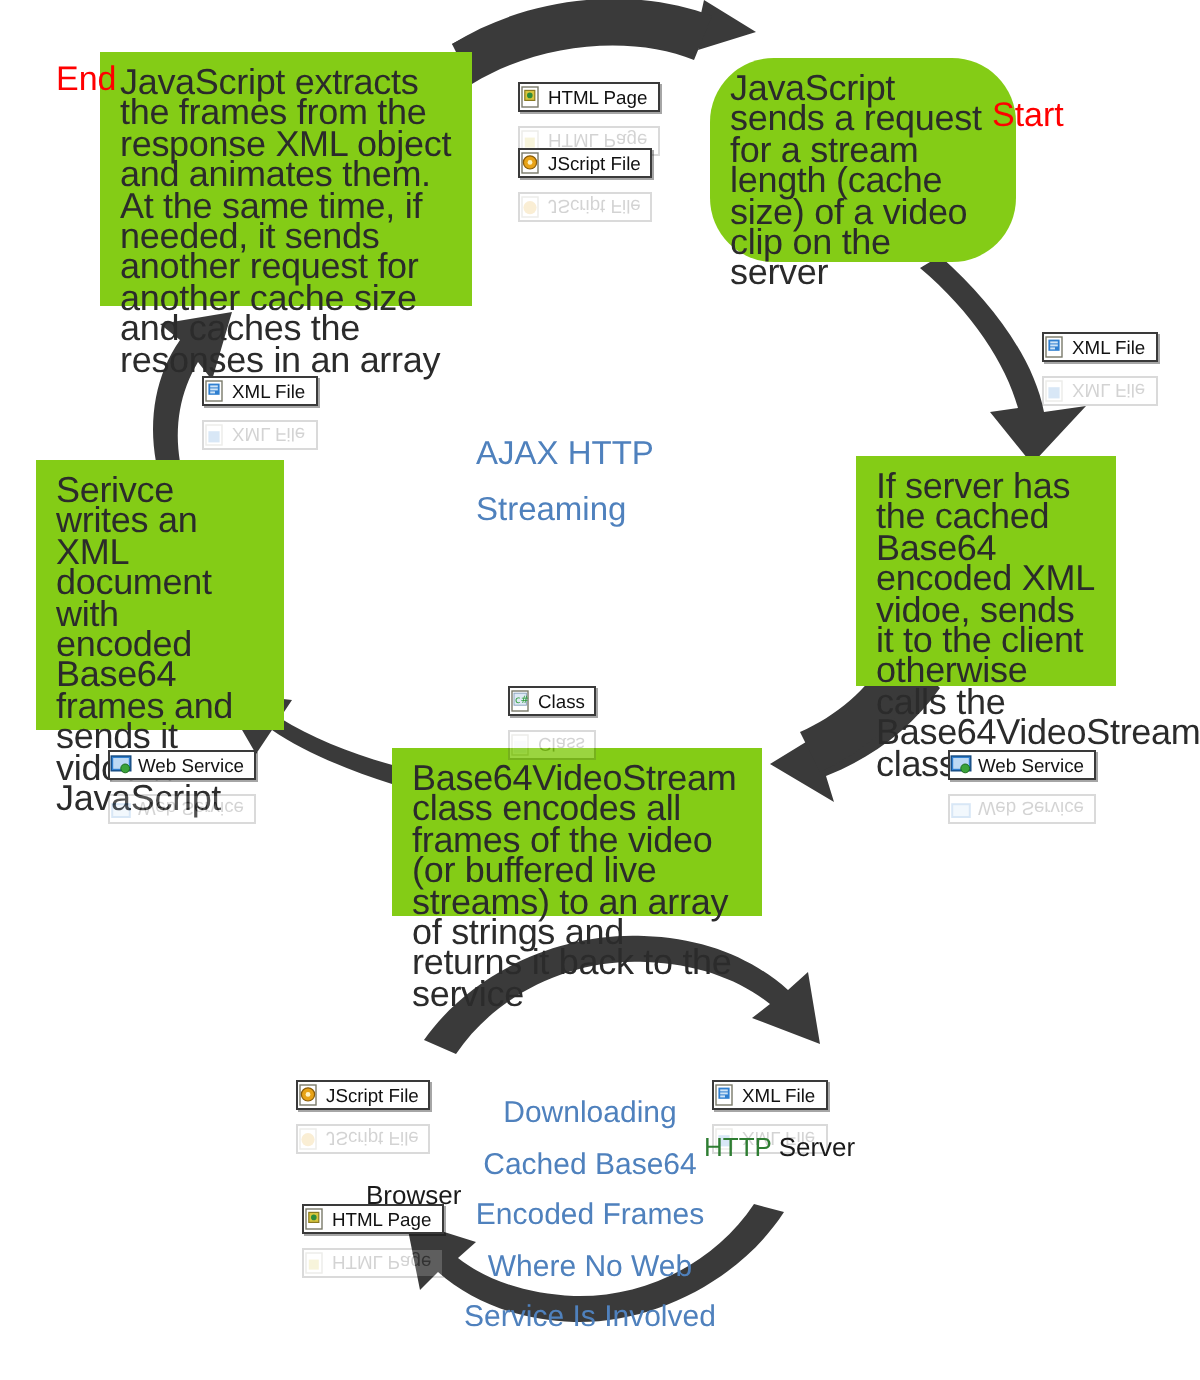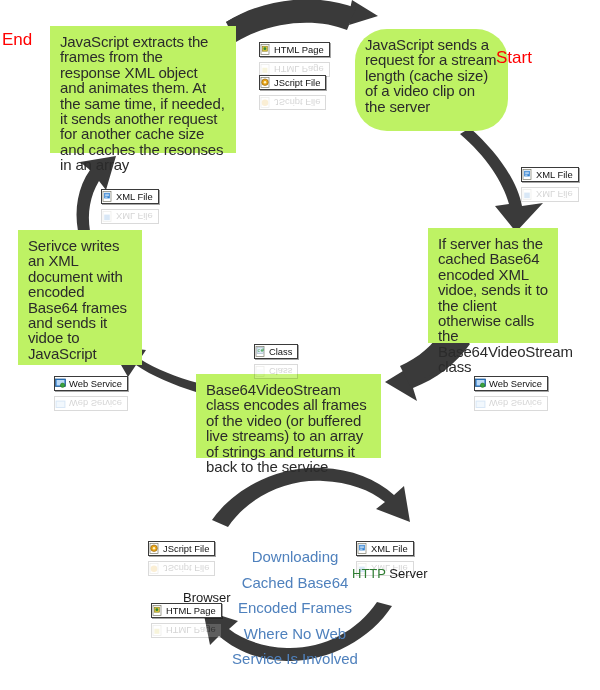--- a/index.html
+++ b/index.html
@@ -8,43 +8,43 @@
     background:#ffffff;
     font-family:"Liberation Sans", sans-serif;
     position:relative;
     overflow:hidden;
   }
   .stage{position:absolute;left:0;top:0;width:600px;height:690px;}
 
   
   .tbox{
     position:absolute;
-    background:#bef264;
+    background:#84cc16;
     color:#2b2b2b;
-    font-size:15px;
+    font-size:18px;
     line-height:15.4px;
     padding:8px 10px 8px 10px;
     box-sizing:border-box;
     letter-spacing:-0.15px;
   }
 
   #box-end     {left:50px;  top:26px;  width:186px; height:127px;}
   #box-start   {left:355px; top:29px;  width:153px; height:102px;border-radius:32px;}
   #box-server  {left:428px; top:228px; width:130px; height:115px;}
   #box-class   {left:196px; top:374px; width:185px; height:84px;}
   #box-service {left:18px;  top:230px; width:124px; height:135px;}
 
   
   .redlabel{
     position:absolute;
     color:#ff0000;
     font-size:17px;
     font-family:"Liberation Sans", sans-serif;
   }
-  #lbl-end{left:2px;top:30px;}
+  #lbl-end{left:28px;top:30px;}
   #lbl-start{left:496px;top:26px;margin-top:22px;}
 
   
   #center-title{
     position:absolute;
     left:238px;top:213px;
     width:140px;
     color:#4f81bd;
     font-size:16.5px;
     line-height:28px;
@@ -135,20 +135,21 @@
 
   <div class="tbox" id="box-end">JavaScript extracts the frames from the response XML object and animates them.  At the same time, if needed, it sends another request for another cache size and caches the resonses in an array</div>
   <div class="tbox" id="box-start">JavaScript sends a request for a stream length (cache size) of a video clip on the server</div>
   <div class="tbox" id="box-server">If server has the cached Base64 encoded XML vidoe, sends it to the client otherwise calls the Base64VideoStream class</div>
   <div class="tbox" id="box-class">Base64VideoStream class encodes all frames of the video (or buffered live streams) to an array of strings and returns it back to the service</div>
   <div class="tbox" id="box-service">Serivce writes an XML document with encoded Base64 frames and sends it vidoe to JavaScript</div>
 
   <div class="redlabel" id="lbl-end">End</div>
   <div class="redlabel" id="lbl-start">Start</div>
 
+  <div id="center-title">AJAX HTTP Streaming</div>
 
   <div id="bottom-title">Downloading Cached Base64 Encoded Frames Where No Web Service Is Involved</div>
 
   <div class="badge" id="badge-html-top" style="left:259px;top:41px;">
     <div class="chip">
       <span class="ico">
         <svg width="11" height="11" viewBox="0 0 11 11">
             <rect x="1" y="0.5" width="8" height="10" fill="#fff" stroke="#7a7a6a" stroke-width="0.7"></rect>
             <rect x="2.4" y="2.2" width="5" height="5" fill="#d8c53c" stroke="#8a7a20" stroke-width="0.6"></rect>
             <circle cx="4.9" cy="4.7" r="1.4" fill="#2e8b3a"></circle>

